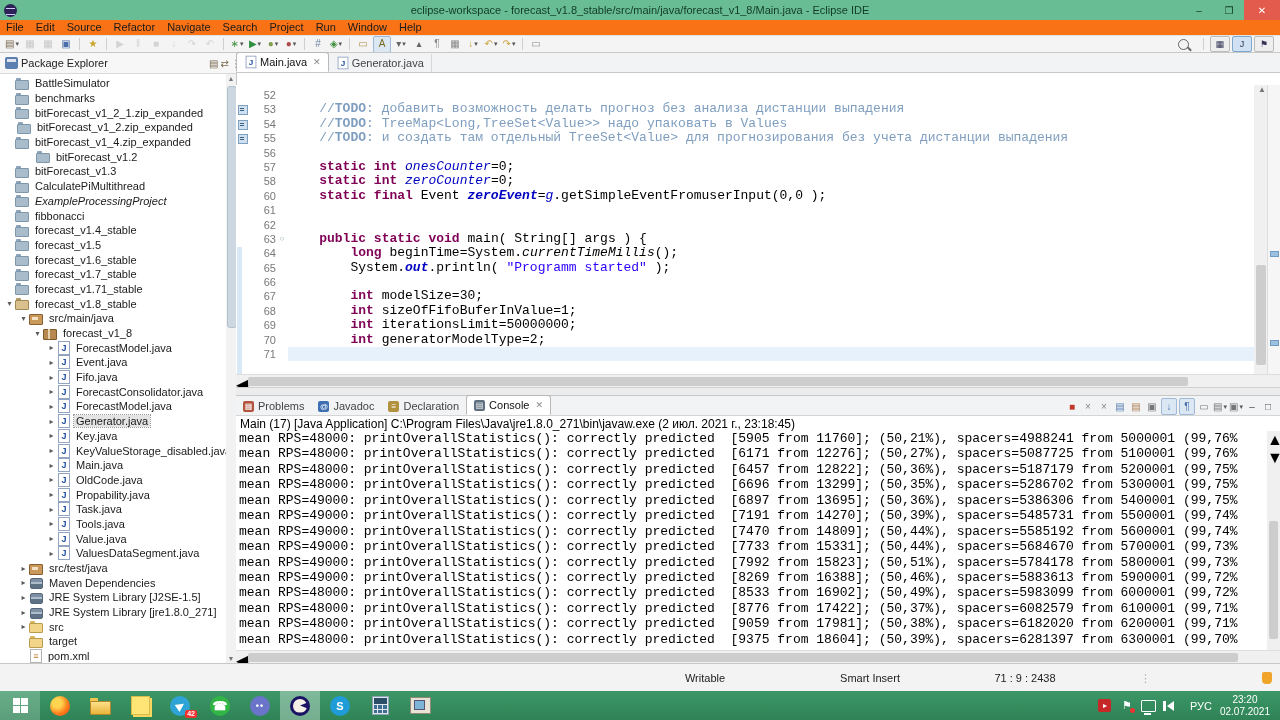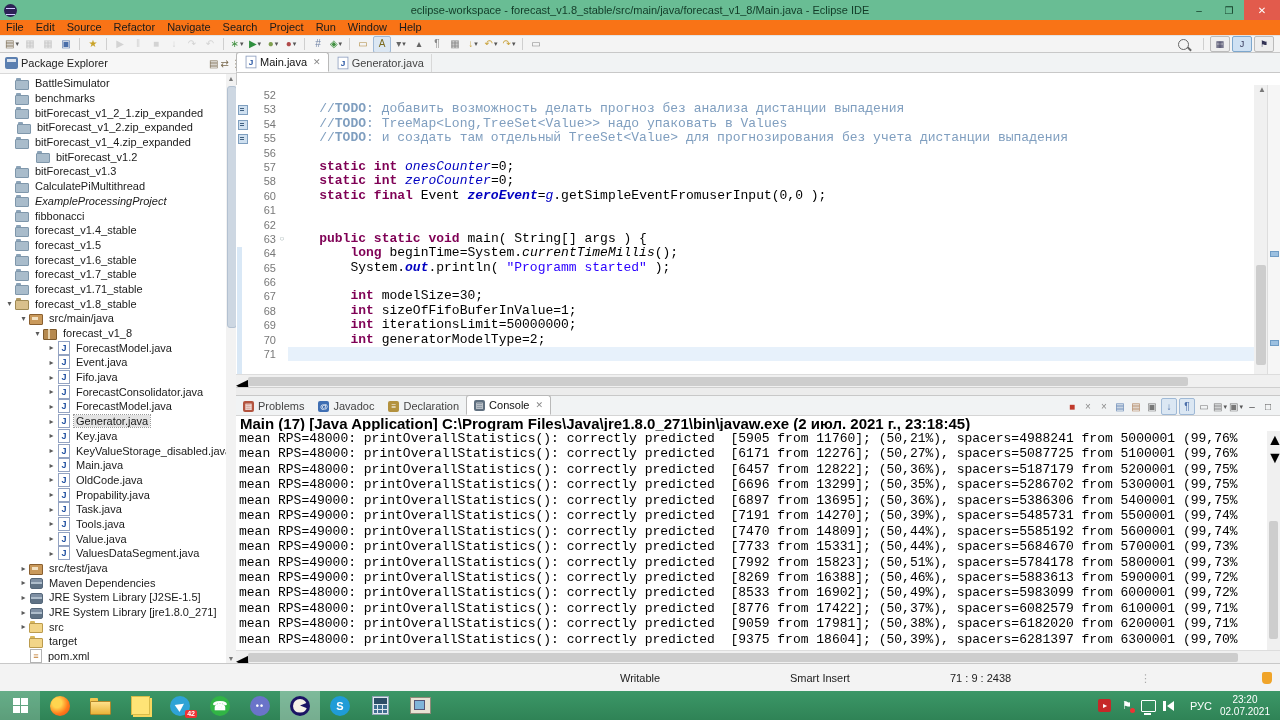--- a/index.html
+++ b/index.html
@@ -93,28 +93,28 @@
   .splitter{position:absolute;left:236px;top:387px;width:1044px;height:8px;background:#ececec;border-top:1px solid #cfcfcf;}
   
   .console{position:absolute;left:236px;top:395px;width:1044px;height:268px;background:#fff;border-top:1px solid #c8c8c8;}
   .con-tabs{height:19px;background:#f1f3f4;border-bottom:1px solid #d5d5d5;display:flex;align-items:flex-end;}
   .ctab{height:18px;display:flex;align-items:center;padding:0 7px;font-size:11px;color:#444;}
   .ctab.active{background:#fff;border:1px solid #b9b9b9;border-bottom:1px solid #fff;border-radius:3px 3px 0 0;color:#111;}
   .ctab .tabic{width:11px;height:11px;border-radius:2px;margin-right:4px;font-size:8px;line-height:11px;text-align:center;color:#fff;flex:none;}
   .ctab .x{margin-left:6px;color:#888;font-size:9px;}
   .con-tools{margin-left:auto;display:flex;align-items:center;padding-right:4px;}
   .con-tools .ticon{min-width:14px;}
-  .con-head{height:15px;font-size:15px;color:#000;padding-left:4px;display:flex;align-items:center;white-space:nowrap;overflow:hidden;font-weight:bold;}
+  .con-head{height:15px;font-size:12px;color:#000;padding-left:4px;display:flex;align-items:center;white-space:nowrap;overflow:hidden;}
   .con-out{position:absolute;left:0;top:35px;right:13px;bottom:13px;overflow:hidden;font-family:"Liberation Mono",monospace;font-size:13px;color:#000;padding-left:3px;}
   .con-out div{height:15.45px;line-height:15.45px;white-space:pre;}
   .con-vscroll{position:absolute;right:0;top:35px;width:13px;bottom:13px;background:#f0f0f0;}
   .con-hscroll{left:0;right:0;bottom:0;top:auto;position:absolute;border-top:1px solid #ddd;}
   
   .statusbar{position:absolute;left:0;top:663px;width:1280px;height:28px;background:#f3f3f3;border-top:1px solid #c8c8c8;font-size:11px;color:#222;display:flex;align-items:center;}
-  .sb-slot{}
+  .sb-slot{text-align:center;}
   .sb-dots{color:#aaa;margin-left:40px;}
   .sb-note{margin-left:auto;margin-right:8px;width:10px;height:12px;background:#f0a429;border-radius:2px 2px 4px 4px;}
   
   .taskbar{position:absolute;left:0;top:691px;width:1280px;height:29px;background:linear-gradient(#3c9767,#2f8356);display:flex;align-items:center;}
   .ttile{width:40px;height:29px;display:flex;align-items:center;justify-content:center;position:relative;flex:none;}
   .ttile.hl{background:rgba(255,255,255,.22);}
   .ttile.hl2{background:rgba(255,255,255,.34);}
   .winlogo{width:15px;height:15px;display:grid;grid-template-columns:7px 7px;grid-template-rows:7px 7px;gap:1px;}
   .winlogo span{background:#fff;}
   .circ{width:20px;height:20px;border-radius:50%;display:flex;align-items:center;justify-content:center;color:#fff;font-size:11px;font-weight:bold;}

